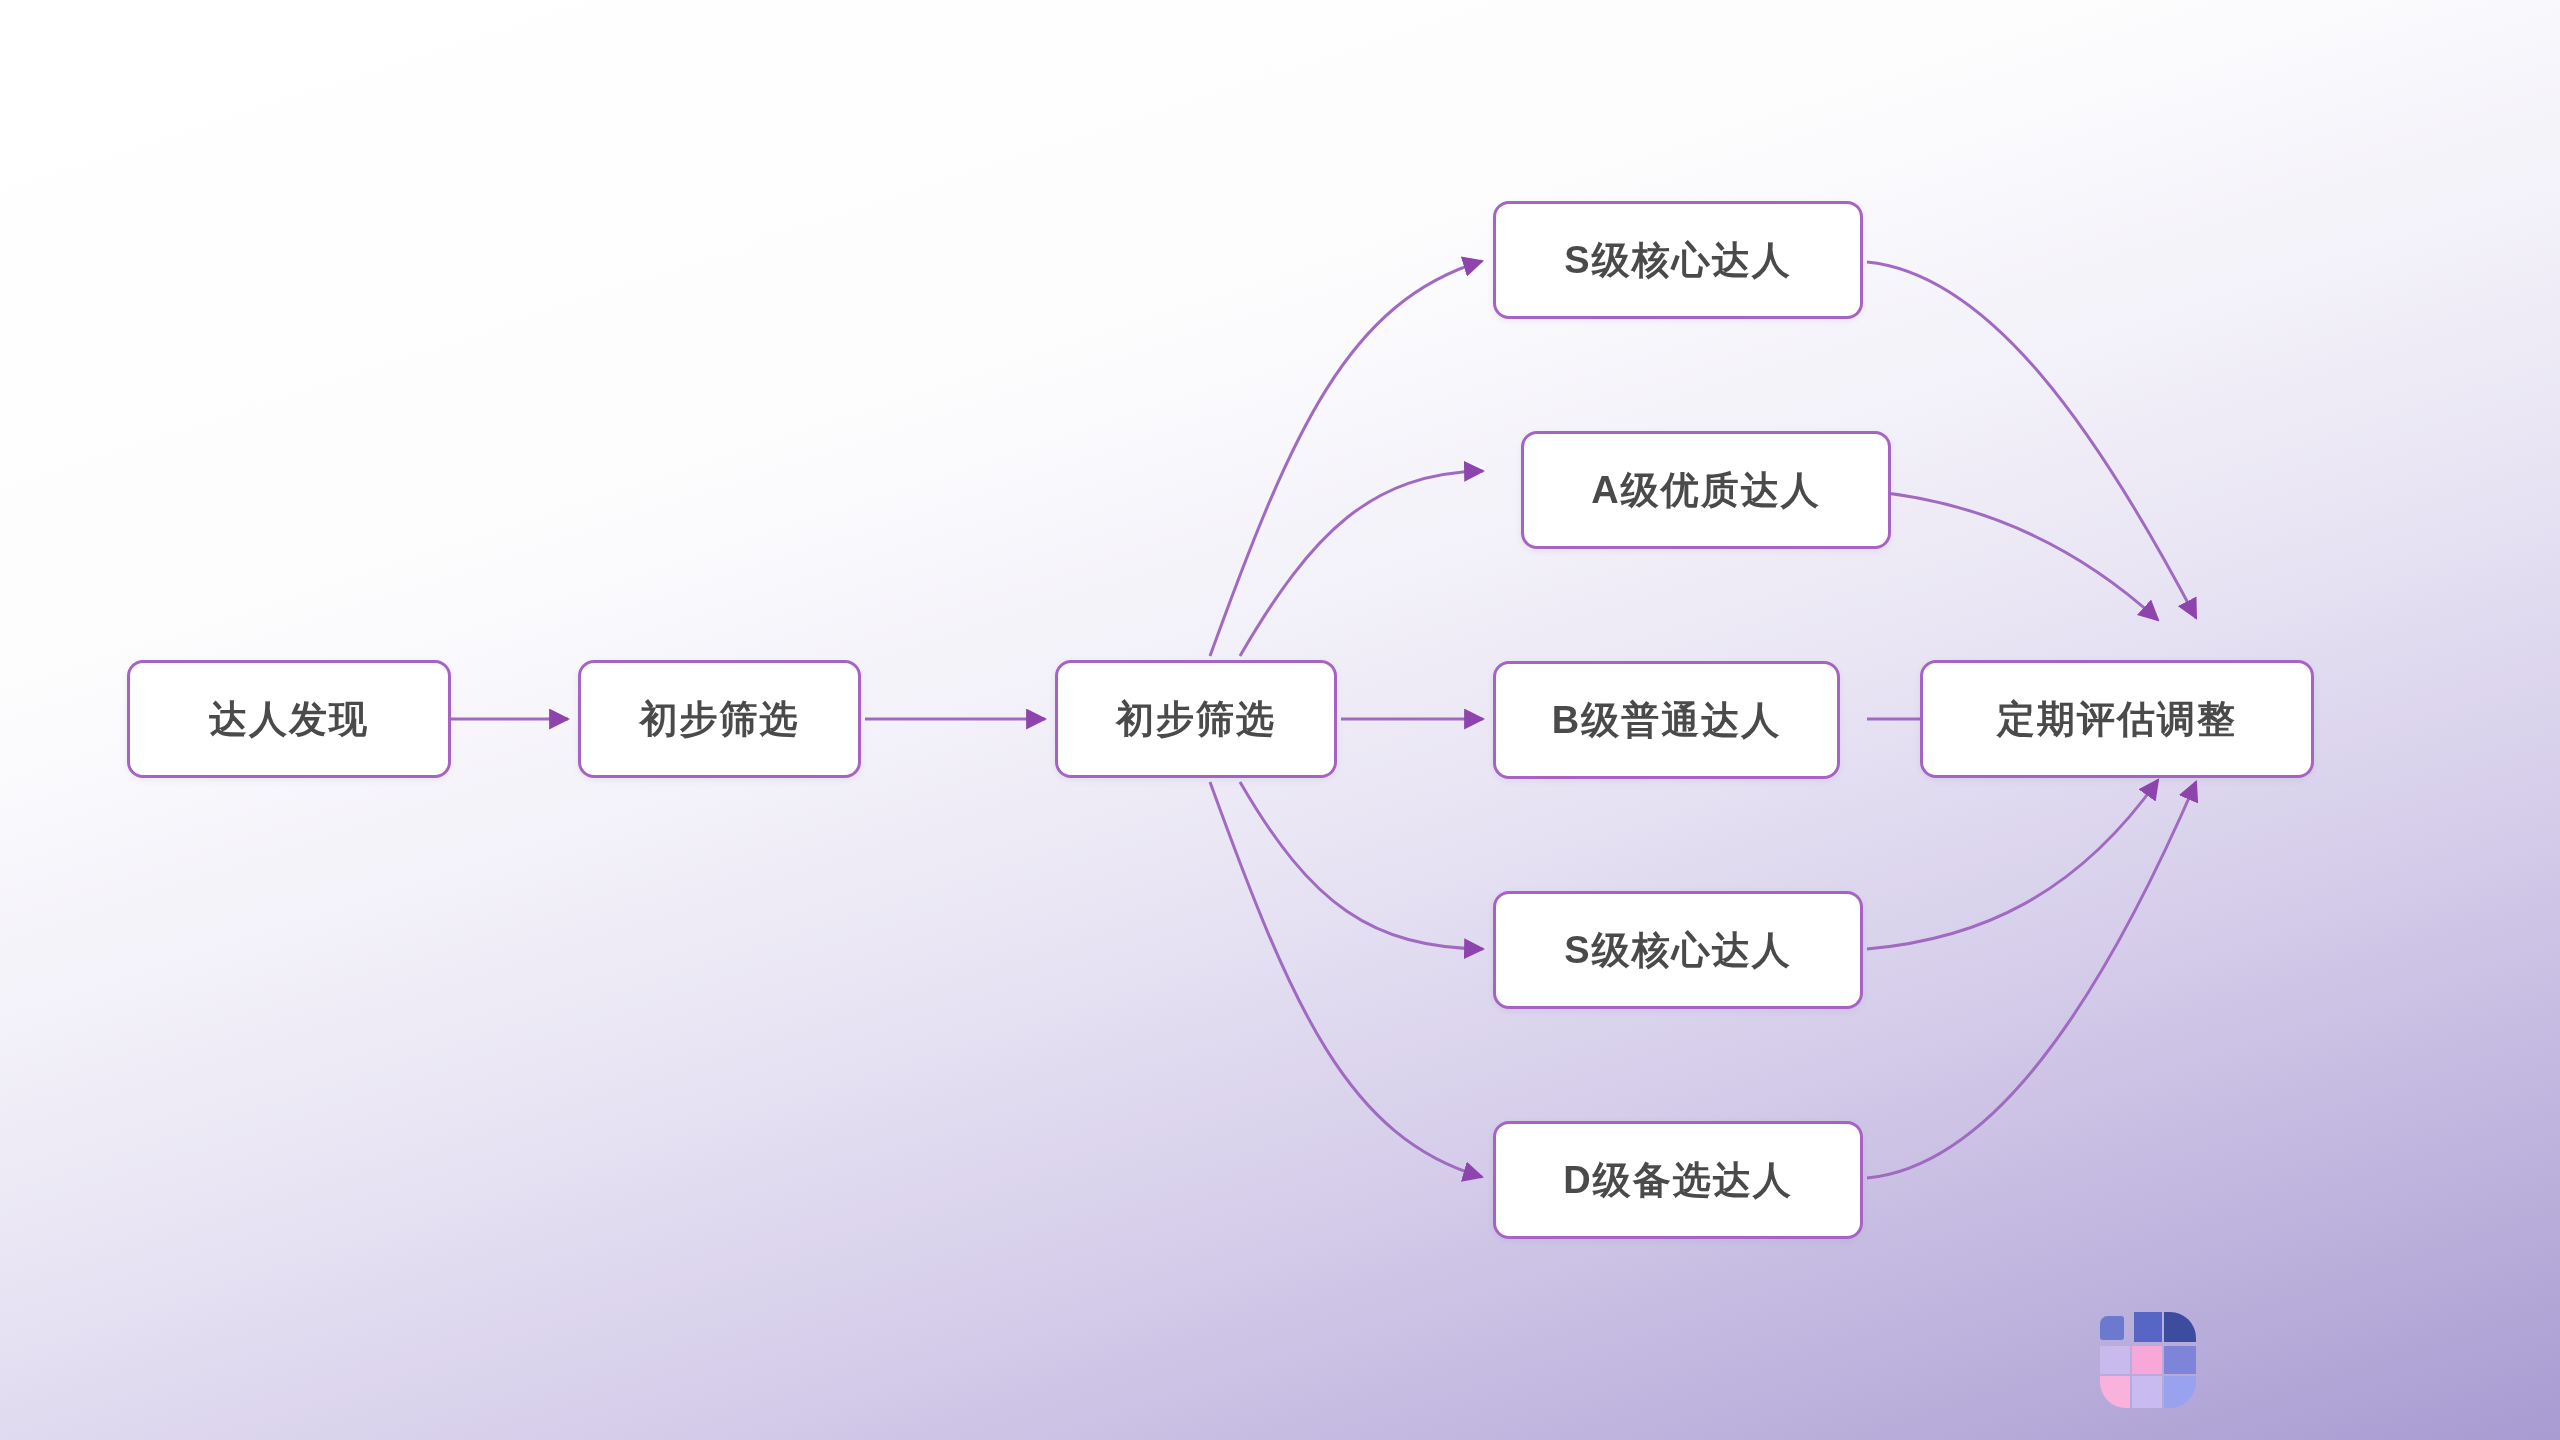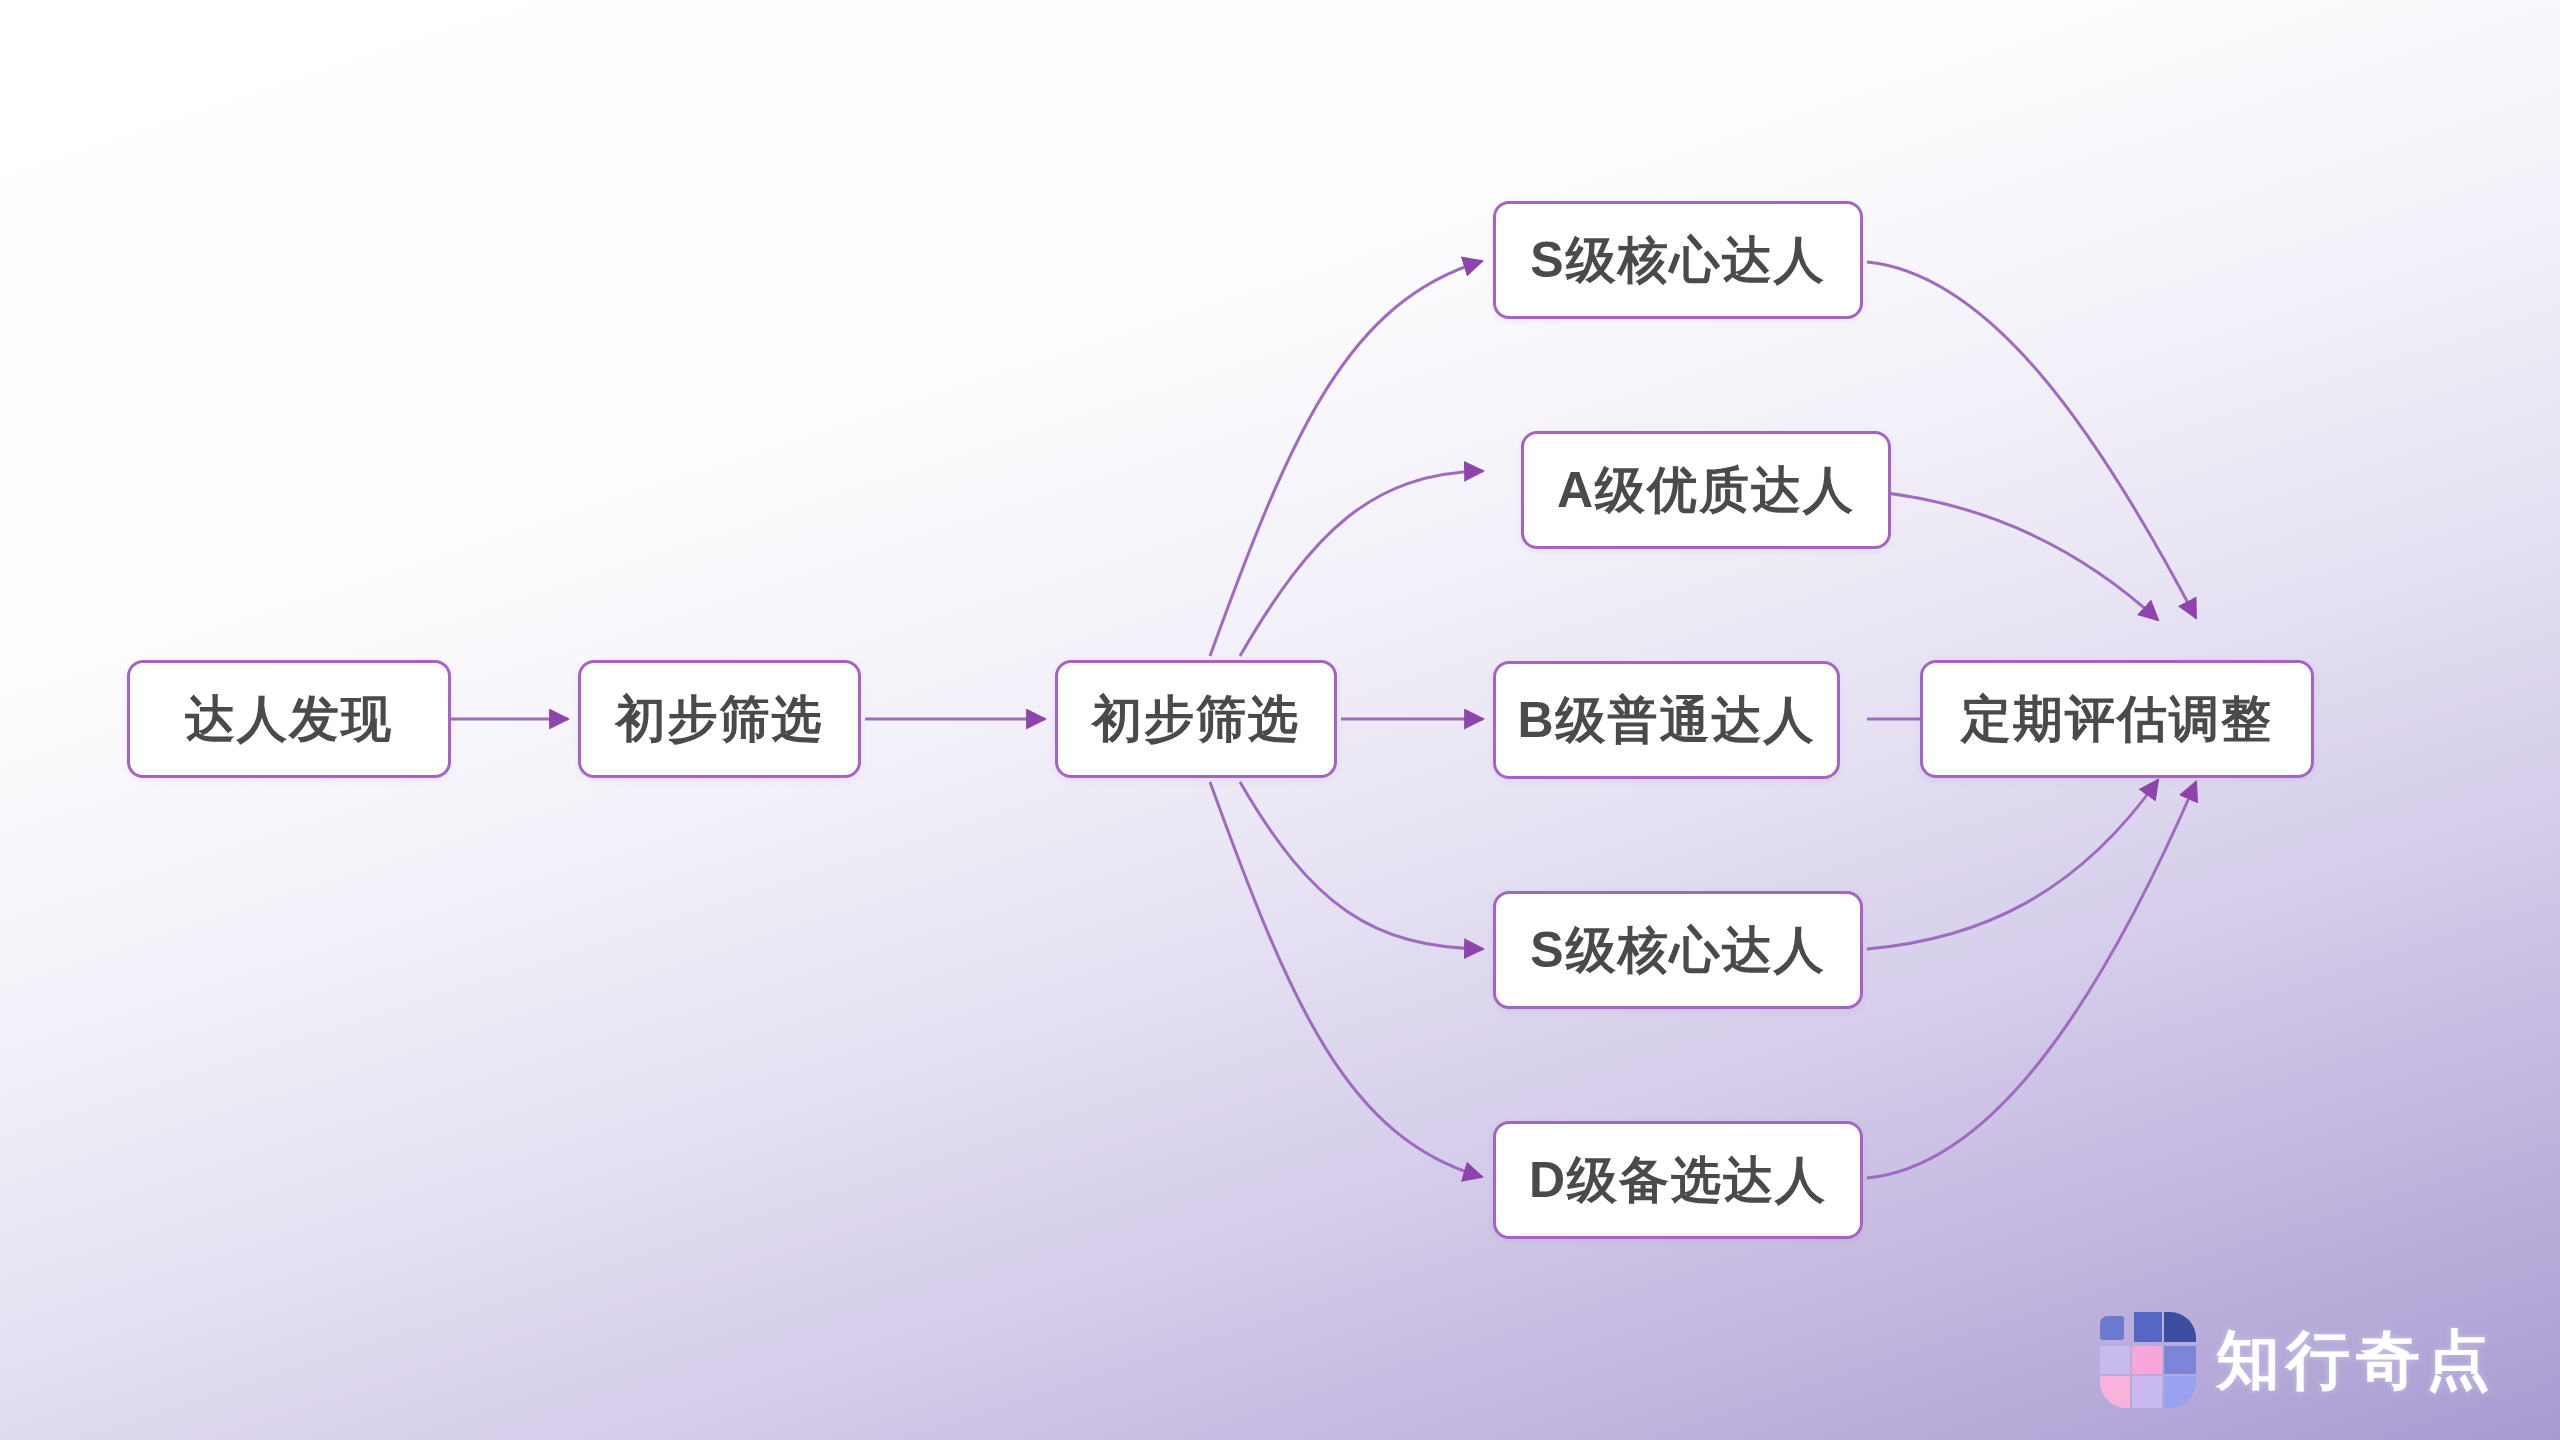--- a/index.html
+++ b/index.html
@@ -20,21 +20,21 @@
   .canvas{position:relative;width:2560px;height:1440px;}
   .edge-layer{position:absolute;left:0;top:0;width:2560px;height:1440px;}
   .edge{fill:none;stroke:var(--arrow);stroke-width:3;}
   .node{
     position:absolute;
     display:flex;align-items:center;justify-content:center;
     background:var(--node-bg);
     border:3px solid var(--node-border);
     border-radius:16px;
     color:var(--node-text);
-    font-size:50px;font-weight:700;letter-spacing:2px;
+    font-size:38px;font-weight:700;letter-spacing:2px;
     box-shadow:0 2px 6px rgba(120,90,160,0.10);
     white-space:nowrap;
   }
   .logo{
     position:absolute;left:2100px;top:1310px;height:100px;
     display:flex;align-items:center;gap:20px;
   }
   .logo-icon{position:relative;width:96px;height:96px;flex:0 0 auto;}
   .logo-icon .cell{position:absolute;display:block;}
   .cell0{left:0;top:4px;width:24px;height:24px;border-radius:8px 3px 3px 3px;}
@@ -95,16 +95,15 @@
         <span class="cell cell0" style="background: rgb(107, 121, 206);"></span>
         <span class="cell cell1" style="background: rgb(87, 101, 196);"></span>
         <span class="cell cell2" style="background: rgb(60, 76, 158);"></span>
         <span class="cell cell3" style="background: rgb(201, 186, 238);"></span>
         <span class="cell cell4" style="background: rgb(247, 168, 216);"></span>
         <span class="cell cell5" style="background: rgb(126, 132, 216);"></span>
         <span class="cell cell6" style="background: rgb(249, 178, 220);"></span>
         <span class="cell cell7" style="background: rgb(201, 187, 240);"></span>
         <span class="cell cell8" style="background: rgb(152, 162, 238);"></span>
       </span>
-    <span class="logo-text">知行奇点</span>
   </div>
 
 </div>
 
 </body></html>

